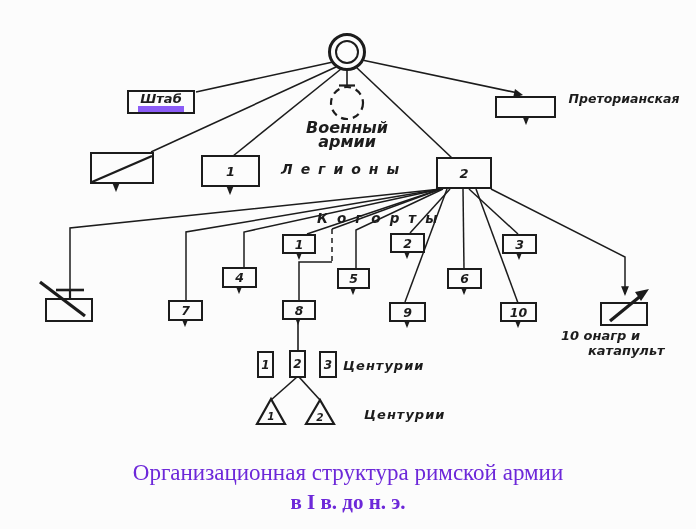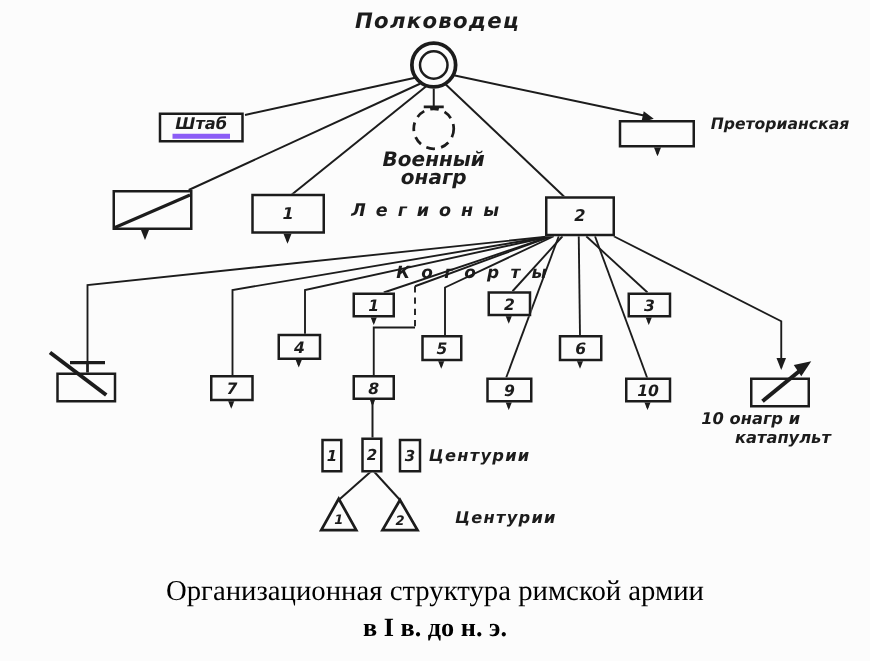--- a/index.html
+++ b/index.html
@@ -11,25 +11,25 @@
   .layer{position:absolute;left:0;top:0;pointer-events:none;}
   .lbl{position:absolute;font-style:italic;font-weight:bold;color:#1c1c1c;white-space:nowrap;}
   .ctr{text-align:center;}
   .bx{
     position:absolute;box-sizing:border-box;border:2.5px solid #1c1c1c;background:#fcfcfc;
     display:flex;align-items:center;justify-content:center;
     font-style:italic;font-weight:bold;font-size:13px;color:#1c1c1c;
   }
   .bx.small{border-width:2.2px;font-size:12.5px;}
   .bx.tall{border-width:2.2px;font-size:12px;}
-  .staff-text{border-bottom:4px solid #8b5cf6;padding:0 2px 0 2px;line-height:14px;}
+  .staff-text{border-bottom:6px solid #8b5cf6;padding:0 2px 0 2px;line-height:14px;}
   .tri-num{position:absolute;width:18px;text-align:center;font-style:italic;font-weight:bold;font-size:10.5px;}
   .caption{
     position:absolute;left:0;top:458px;width:696px;text-align:center;
-    font-family:"Liberation Serif","DejaVu Serif",serif;color:#000000;
+    font-family:"Liberation Serif","DejaVu Serif",serif;color:#6d28d9;
   }
   .caption .c1{font-size:23px;line-height:30px;}
   .caption .c2{font-size:21px;line-height:28px;font-weight:bold;}
 </style>
 </head>
 <body>
 
 <div class="canvas">
 
   <svg class="layer" width="696" height="529" viewBox="0 0 696 529">
@@ -156,25 +156,24 @@
 
   <svg class="layer" width="696" height="529" viewBox="0 0 696 529">
     <line x1="92" y1="182" x2="152" y2="156" stroke="#1c1c1c" stroke-width="2.4"></line>
     <line x1="40" y1="282" x2="85" y2="316" stroke="#1c1c1c" stroke-width="3.2"></line>
     <g>
       <line x1="610" y1="321" x2="643" y2="294" stroke="#1c1c1c" stroke-width="3.2"></line>
       <polygon points="649,289 641,301 635,292" fill="#1c1c1c"></polygon>
     </g>
   </svg>
 
-  <div class="lbl ctr" style="left:270px;top:7px;width:160px;font-size:17px;letter-spacing:1px;">Полководец</div>
 
   <div class="lbl ctr" style="left:293px;top:121px;width:108px;font-size:16px;line-height:14px;">
     <div>Военный</div>
-    <div>онагр</div>
+    <div>армии</div>
   </div>
 
   <div class="lbl ctr" style="left:556px;top:92px;width:136px;font-size:12.5px;line-height:14.5px;">
     <div>Преторианская</div>
   </div>
 
   <div class="lbl" style="left:317px;top:210px;font-size:13.5px;letter-spacing:9px;">Когорты</div>
 
   <div class="lbl" style="left:281px;top:161px;font-size:14px;letter-spacing:8px;">Легионы</div>
 

